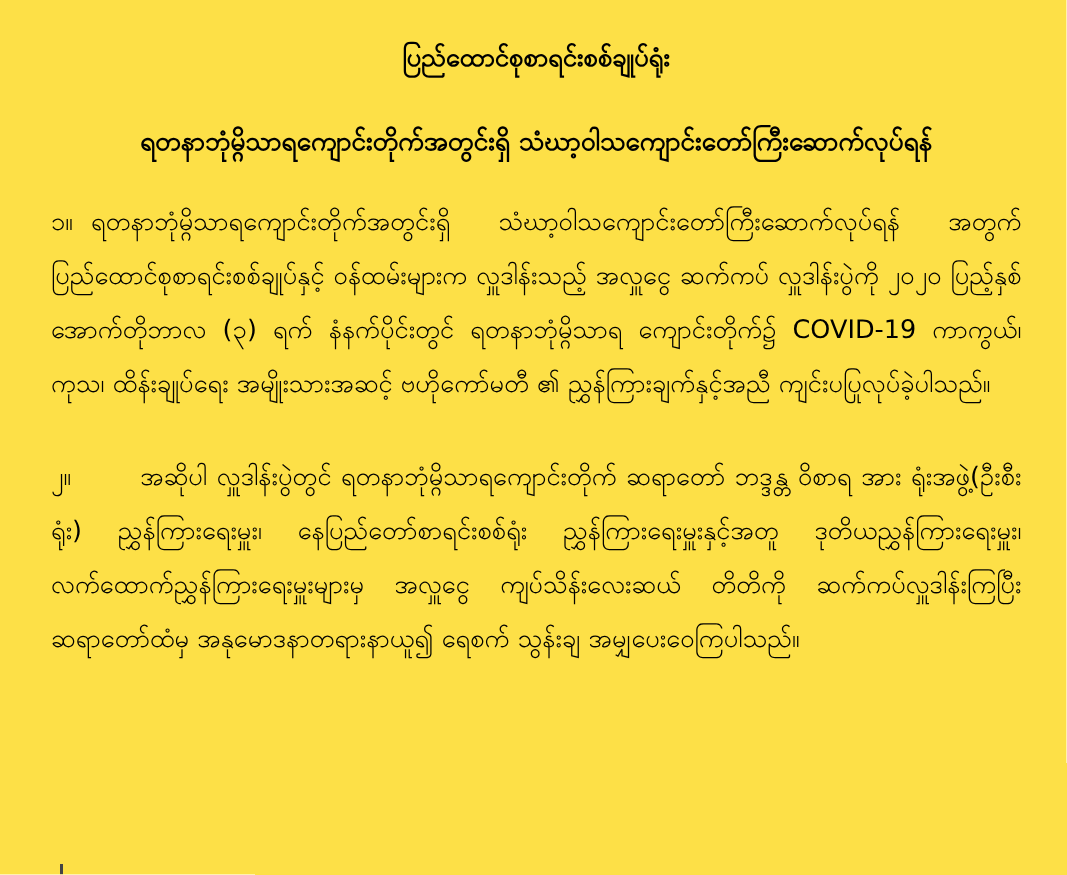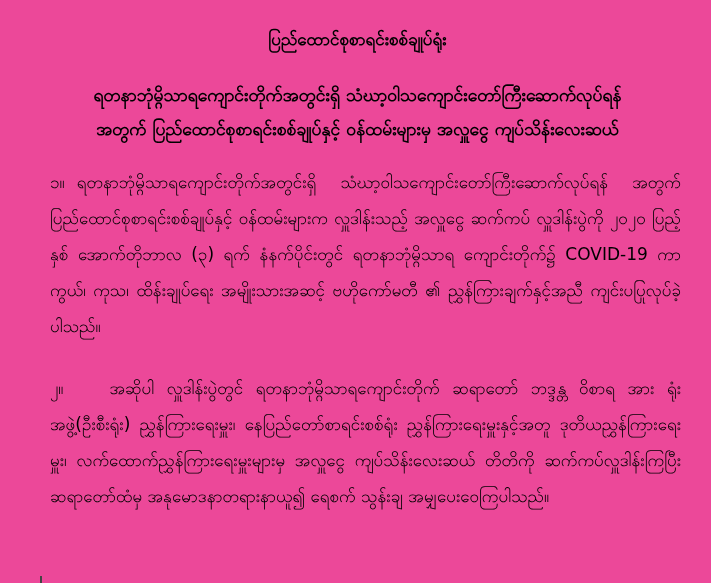--- a/index.html
+++ b/index.html
@@ -1,20 +1,20 @@
 <!DOCTYPE html>
 <html><head>
 <meta charset="utf-8">
 <style>
   html, body { margin: 0; padding: 0; background: #ffffff; }
   .page {
     position: relative;
     width: 711px;
     height: 583px;
-    background: #ec4899;
+    background: #fde047;
     color: #000000;
     font-family: "DejaVu Sans", "Liberation Sans", sans-serif;
     box-sizing: border-box;
     padding: 24px 30px 0 34px;
     overflow: hidden;
   }
   .doc-title {
     text-align: center;
     font-weight: bold;
     font-size: 17px;
@@ -27,21 +27,21 @@
     font-size: 17.5px;
     line-height: 34px;
     margin: 0 0 18px 0;
   }
   .doc-heading .heading-line { display: block; }
   .para {
     font-size: 17px;
     line-height: 36px;
     text-align: justify;
     text-justify: inter-word;
-    margin: 0 0 26px 16px;
+    margin: 0 0 26px 0;
   }
   .para-number { display: inline-block; }
   .gap-sm { margin-right: 12px; }
   .gap-lg { margin-right: 46px; }
   .cutoff-fragment {
     position: absolute;
     left: 40px;
     bottom: 0px;
     width: 2px;
     height: 7px;
@@ -50,21 +50,20 @@
 </style>
 </head>
 <body>
 
 <div class="page">
 
   <h1 class="doc-title">ပြည်ထောင်စုစာရင်းစစ်ချုပ်ရုံး</h1>
 
   <h2 class="doc-heading">
     <span class="heading-line">ရတနာဘုံမ္ဂိသာရကျောင်းတိုက်အတွင်းရှိ သံဃာ့ဝါသကျောင်းတော်ကြီးဆောက်လုပ်ရန်</span>
-    <span class="heading-line">အတွက် ပြည်ထောင်စုစာရင်းစစ်ချုပ်နှင့် ဝန်ထမ်းများမှ အလှူငွေ ကျပ်သိန်းလေးဆယ်</span>
   </h2>
 
   <p class="para">
     <span class="para-number gap-sm">၁။</span><span>ရတနာဘုံမ္ဂိသာရကျောင်းတိုက်အတွင်းရှိ သံဃာ့ဝါသကျောင်းတော်ကြီးဆောက်လုပ်ရန် အတွက် ပြည်ထောင်စုစာရင်းစစ်ချုပ်နှင့် ဝန်ထမ်းများက လှူဒါန်းသည့် အလှူငွေ ဆက်ကပ် လှူဒါန်းပွဲကို ၂၀၂၀ ပြည့်နှစ် အောက်တိုဘာလ (၃) ရက် နံနက်ပိုင်းတွင် ရတနာဘုံမ္ဂိသာရ ကျောင်းတိုက်၌ COVID-19 ကာကွယ်၊ ကုသ၊ ထိန်းချုပ်ရေး အမျိုးသားအဆင့် ဗဟိုကော်မတီ ၏ ညွှန်ကြားချက်နှင့်အညီ ကျင်းပပြုလုပ်ခဲ့ပါသည်။</span>
   </p>
 
   <p class="para">
     <span class="para-number gap-lg">၂။</span><span>အဆိုပါ လှူဒါန်းပွဲတွင် ရတနာဘုံမ္ဂိသာရကျောင်းတိုက် ဆရာတော် ဘဒ္ဒန္တ ဝိစာရ အား ရုံးအဖွဲ့(ဦးစီးရုံး) ညွှန်ကြားရေးမှူး၊ နေပြည်တော်စာရင်းစစ်ရုံး ညွှန်ကြားရေးမှူးနှင့်အတူ ဒုတိယညွှန်ကြားရေးမှူး၊ လက်ထောက်ညွှန်ကြားရေးမှူးများမှ အလှူငွေ ကျပ်သိန်းလေးဆယ် တိတိကို ဆက်ကပ်လှူဒါန်းကြပြီး ဆရာတော်ထံမှ အနုမောဒနာတရားနာယူ၍ ရေစက် သွန်းချ အမျှပေးဝေကြပါသည်။</span>
   </p>
 

